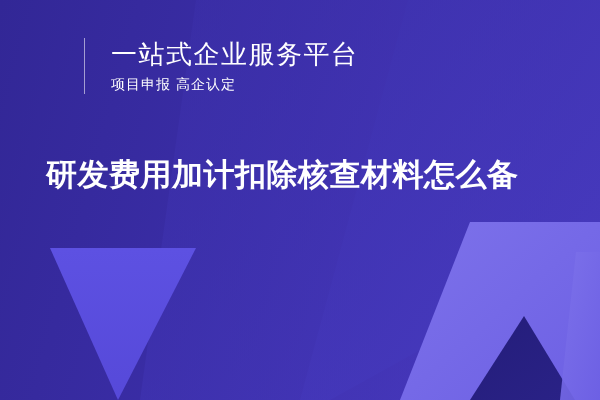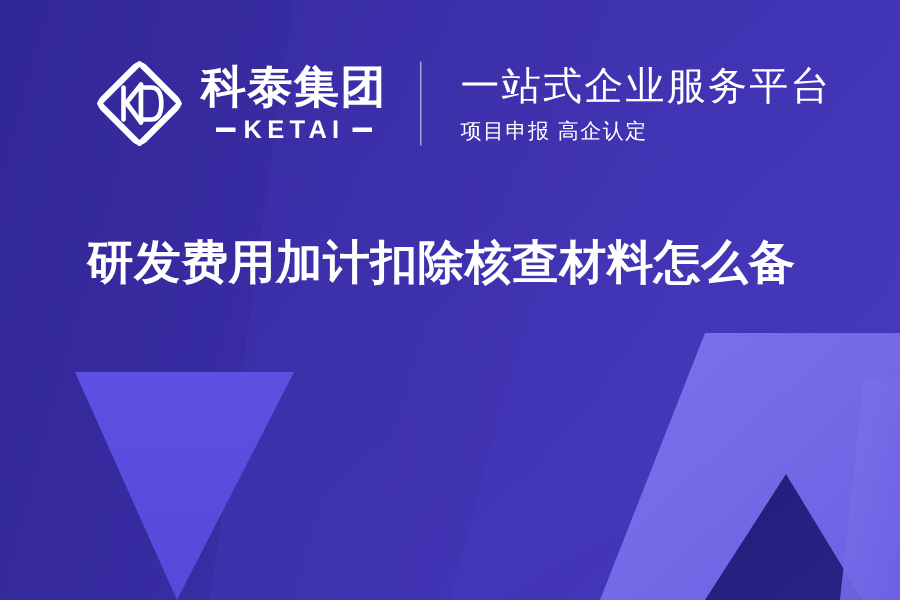--- a/index.html
+++ b/index.html
@@ -109,21 +109,21 @@
     font-weight: 400;
     letter-spacing: 1px;
     line-height: 1.3;
     margin-top: 5px;
     white-space: nowrap;
   }
 
   
   .headline {
     position: absolute;
-    left: 58px;
+    left: 46px;
     top: 152px;
     z-index: 5;
     width: 520px;
   }
   .headline-line {
     color: #ffffff;
     font-size: 31px;
     font-weight: bold;
     letter-spacing: 0.5px;
     line-height: 1.46;
@@ -167,43 +167,20 @@
 
     <polygon points="470,222 600,222 600,400 400,400" fill="url(#gLighter)"></polygon>
 
     <polygon points="524,316 575,400 470,400" fill="url(#gDark)"></polygon>
 
     <polygon points="576,252 600,252 600,400 560,400" fill="url(#gLighter)" opacity="0.9"></polygon>
   </svg>
 
   <div class="header">
 
-    <div class="logo-block">
-      <svg class="logo-mark" viewBox="0 0 64 64">
-        <g fill="none" stroke="#ffffff" stroke-width="3.4" stroke-linecap="round" stroke-linejoin="round">
-          <path d="M32 4.5 L59.5 32 L32 59.5 L4.5 32 Z" rx="6" transform="translate(0,0)"></path>
-        </g>
-        <path d="M32 5 Q34 5 35.4 6.4 L57.6 28.6 Q59 30 59 32 Q59 34 57.6 35.4
-                 L35.4 57.6 Q34 59 32 59 Q30 59 28.6 57.6 L6.4 35.4
-                 Q5 34 5 32 Q5 30 6.4 28.6 L28.6 6.4 Q30 5 32 5 Z" fill="none" stroke="#ffffff" stroke-width="3.2"></path>
-        <path d="M21 21 L21 43" fill="none" stroke="#ffffff" stroke-width="3.2" stroke-linecap="round"></path>
-        <path d="M33 19 L23 31.5 L33 45" fill="none" stroke="#ffffff" stroke-width="3.2" stroke-linecap="round" stroke-linejoin="round"></path>
-        <path d="M33 19 L33 45" fill="none" stroke="#ffffff" stroke-width="3.2" stroke-linecap="round"></path>
-        <path d="M33 21 L40 21 Q47 21 47 32 Q47 43 40 43 L33 43" fill="none" stroke="#ffffff" stroke-width="3.2" stroke-linecap="round" stroke-linejoin="round"></path>
-      </svg>
-
-      <div class="logo-word">
-        <div class="logo-cn">科泰集团</div>
-        <div class="logo-en-row">
-          <span class="logo-dash"></span>
-          <span class="logo-en">KETAI</span>
-          <span class="logo-dash"></span>
-        </div>
-      </div>
-    </div>
 
     <div class="divider"></div>
 
     <div class="tagline">
       <div class="tagline-main">一站式企业服务平台</div>
       <div class="tagline-sub">项目申报 高企认定</div>
     </div>
 
   </div>
 

